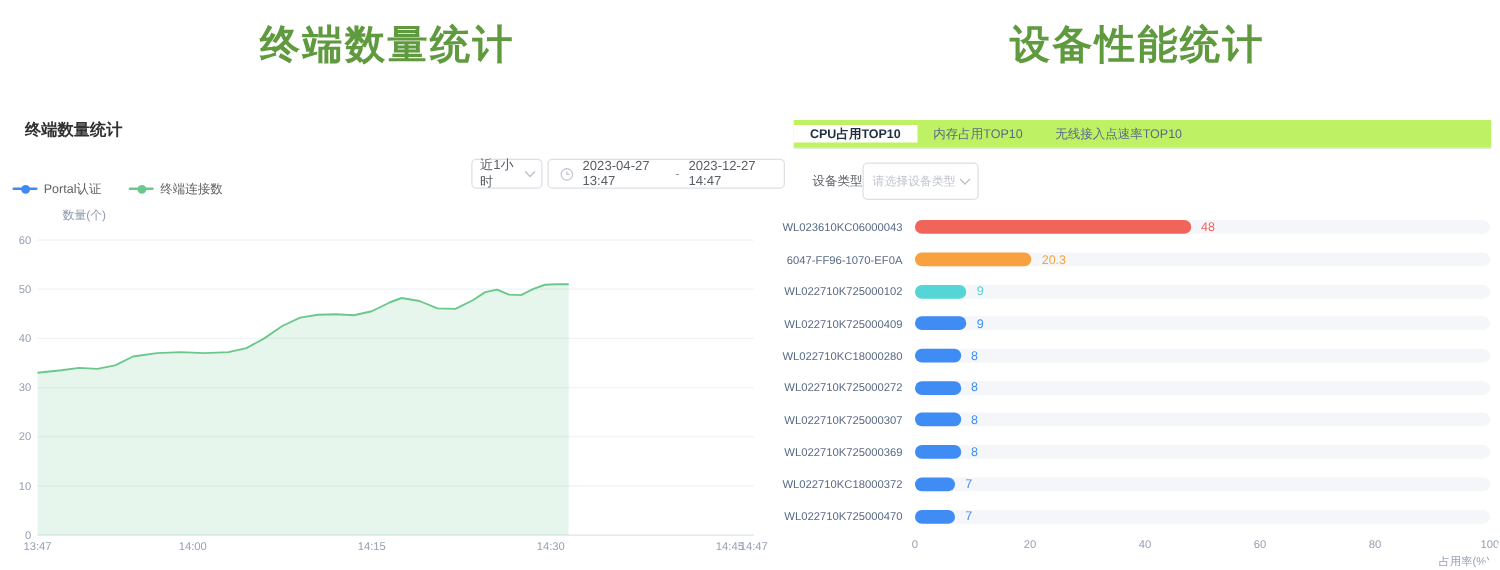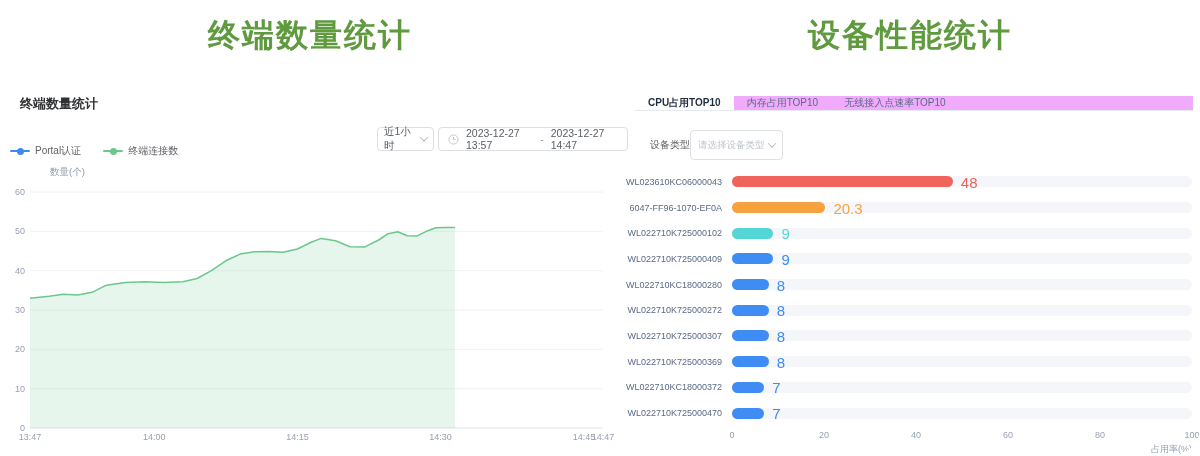--- a/index.html
+++ b/index.html
@@ -29,37 +29,37 @@
   .legend-item { display:flex; align-items:center; gap:5px; cursor:pointer; }
   .legend-marker { position:relative; width:20px; height:2px; border-radius:1px; }
   .legend-marker::after { content:""; position:absolute; left:7px; top:-2.5px; width:7px; height:7px; border-radius:50%; background:inherit; }
   .legend-label { font-size:10px; color:#606266; }
 
   #y-axis-title { position:absolute; left:18px; top:166px; font-size:9.5px; color:#8e99ab;margin-left:32px; }
   #line-chart-svg { position:absolute; inset:0; pointer-events:none; }
   #line-chart-svg text { font-family:"Liberation Sans","DejaVu Sans",sans-serif; font-size:9px; fill:#97a0b3; }
 
   
-  #tab-bar { position:absolute; left:15px; top:96px; width:558px; height:15px; background:#f0abfc;
-    border-bottom:1px solid #e4e9f2; display:flex; align-items:flex-start; }
+  #tab-bar { position:absolute; left:15px; top:96px; width:558px; height:23px; background:#bef264;
+    border-bottom:1px solid #e4e9f2; display:flex; align-items:center; }
   .tab { display:flex; align-items:center; padding:0 13px; font-size:10px; color:#5a6a85; cursor:pointer; white-space:nowrap; }
   .tab.active { background:#fff; color:#1f2d3d; font-weight:700; }
 
   #filter-row { position:absolute; left:30px; top:130px; display:flex; align-items:center; gap:0; }
   #filter-label { font-size:10px; color:#606266; }
   #device-type-select { width:93px; height:30px; border:1px solid #dcdfe6; border-radius:4px; background:#fff;
     display:flex; align-items:center; justify-content:space-between; padding:0 7px; cursor:pointer; }
   #device-type-select .placeholder { font-size:9.5px; color:#bfc4cc; overflow:hidden; white-space:nowrap; }
 
   #bar-rows { position:absolute; left:0; top:169px; width:580px; }
   .bar-row { display:flex; align-items:center; height:25.7px; }
   .bar-label { width:107px; padding-right:5px; text-align:right; font-size:9px; color:#5a6a85; flex:0 0 auto; }
   .bar-track { position:relative; margin-left:5px; width:460px; height:11px; background:#f4f6f9; border-radius:6px; flex:0 0 auto; }
   .bar-fill { position:absolute; left:0; top:0; height:11px; border-radius:6px; }
-  .bar-value { position:absolute; top:0.5px; font-size:15px; line-height:11px; white-space:nowrap; }
+  .bar-value { position:absolute; top:0.5px; font-size:10px; line-height:11px; white-space:nowrap; }
 
   #bar-axis { position:absolute; left:112px; top:430px; width:460px; height:12px; }
   .axis-tick { position:absolute; top:0; transform:translateX(-50%); font-size:9px; color:#97a0b3; }
   #x-axis-title { position:absolute; left:112px; top:443px; width:460px; text-align:right; font-size:9px; color:#97a0b3; }
 
   .clock-icon { flex:0 0 auto; }
 </style>
 </head>
 <body>
 
@@ -72,21 +72,21 @@
     <div id="range-select" class="ctrl">
       <span>近1小时</span>
       <span class="chevron"></span>
     </div>
 
     <div id="date-range" class="ctrl">
       <svg class="clock-icon" width="11" height="11" viewBox="0 0 12 12">
         <circle cx="6" cy="6" r="5" fill="none" stroke="#c0c4cc" stroke-width="1"></circle>
         <path d="M6 3.2 V6 H8.4" fill="none" stroke="#c0c4cc" stroke-width="1"></path>
       </svg>
-      <span>2023-12-27 13:57</span>
+      <span>2023-04-27 13:47</span>
       <span class="date-sep">-</span>
       <span>2023-12-27 14:47</span>
     </div>
 
     <div id="legend">
       <div class="legend-item">
         <span class="legend-marker" style="background: rgb(61, 138, 242);"></span>
         <span class="legend-label">Portal认证</span>
       </div>
       <div class="legend-item">

